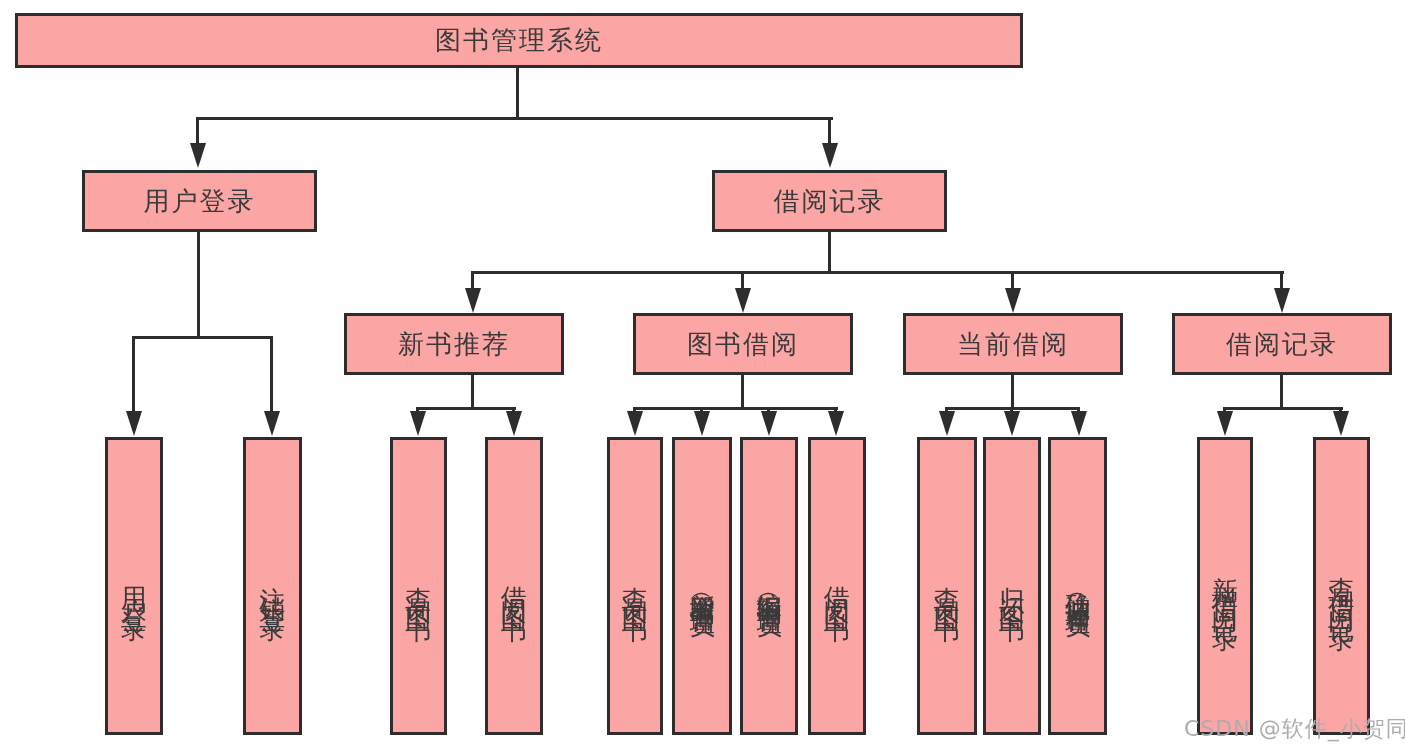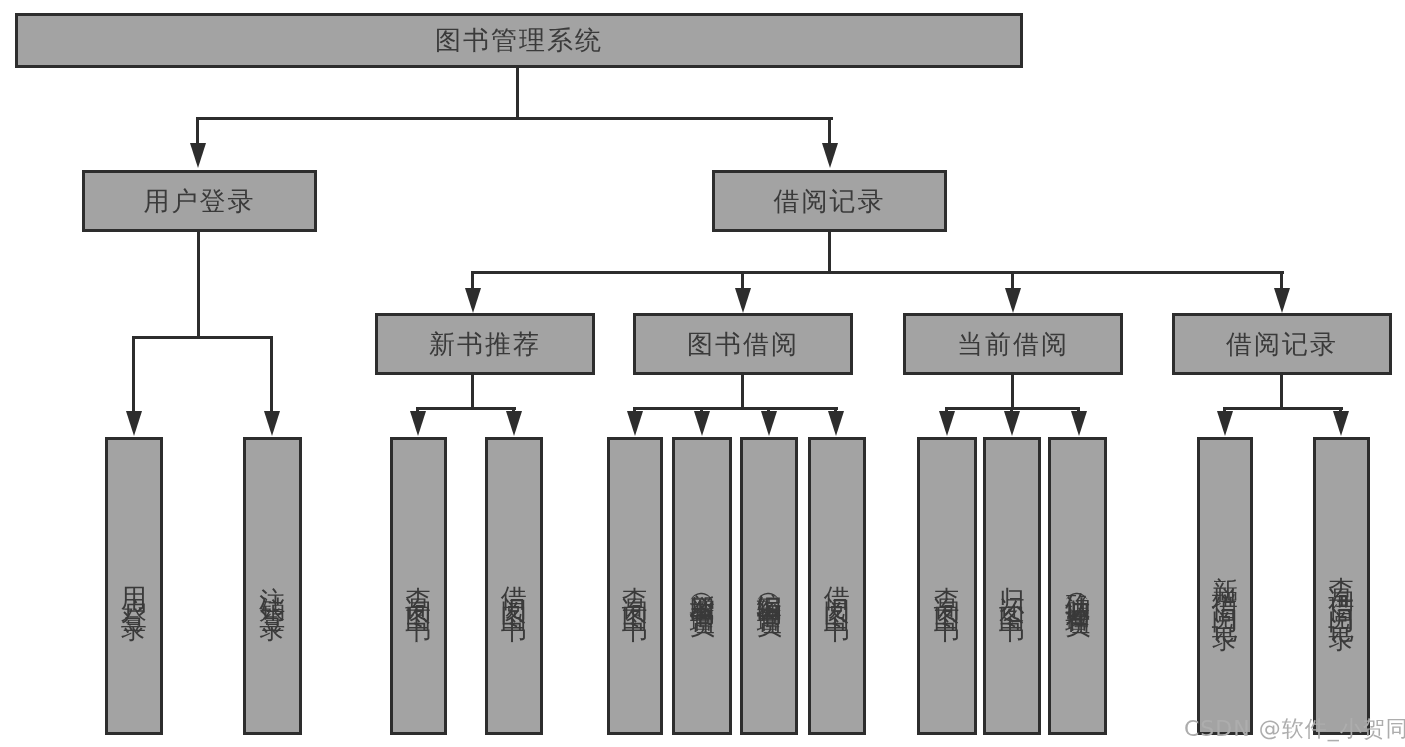--- a/index.html
+++ b/index.html
@@ -8,21 +8,21 @@
     width: 1405px;
     height: 747px;
     background: #ffffff;
     font-family: "DejaVu Sans", "Liberation Sans", sans-serif;
     overflow: hidden;
   }
   .node {
     position: absolute;
     box-sizing: border-box;
     border: 3px solid #2d2d2d;
-    background: #a3a3a3;
+    background: #fca5a5;
     display: flex;
     align-items: center;
     justify-content: center;
     color: #3a3a3a;
   }
   .h-node {
     font-size: 26px;
     letter-spacing: 2px;
     white-space: nowrap;
   }
@@ -88,21 +88,21 @@
   <div class="line" style="left:471px; top:271px; width:813px; height:3px;"></div>
   <div class="line" style="left:471px; top:271px; width:3px; height:20px;"></div>
   <div class="line" style="left:741px; top:271px; width:3px; height:20px;"></div>
   <div class="line" style="left:1011px; top:271px; width:3px; height:20px;"></div>
   <div class="line" style="left:1280px; top:271px; width:3px; height:20px;"></div>
   <div class="arrow" style="left:465px; top:288px;"></div>
   <div class="arrow" style="left:735px; top:288px;"></div>
   <div class="arrow" style="left:1005px; top:288px;"></div>
   <div class="arrow" style="left:1274px; top:288px;"></div>
 
-  <div class="node h-node" style="left:375px; top:313px; width:220px; height:62px;">新书推荐</div>
+  <div class="node h-node" style="left:344px; top:313px; width:220px; height:62px;">新书推荐</div>
   <div class="node h-node" style="left:903px; top:313px; width:220px; height:62px;">当前借阅</div>
   <div class="node h-node" style="left:633px; top:313px; width:220px; height:62px;">图书借阅</div>
   <div class="node h-node" style="left:1172px; top:313px; width:220px; height:62px;">借阅记录</div>
 
   <div class="line" style="left:471px; top:375px; width:3px; height:34px;"></div>
   <div class="line" style="left:741px; top:375px; width:3px; height:34px;"></div>
   <div class="line" style="left:1011px; top:375px; width:3px; height:34px;"></div>
   <div class="line" style="left:1280px; top:375px; width:3px; height:34px;"></div>
 
   <div class="line" style="left:416px; top:407px; width:100px; height:3px;"></div>

